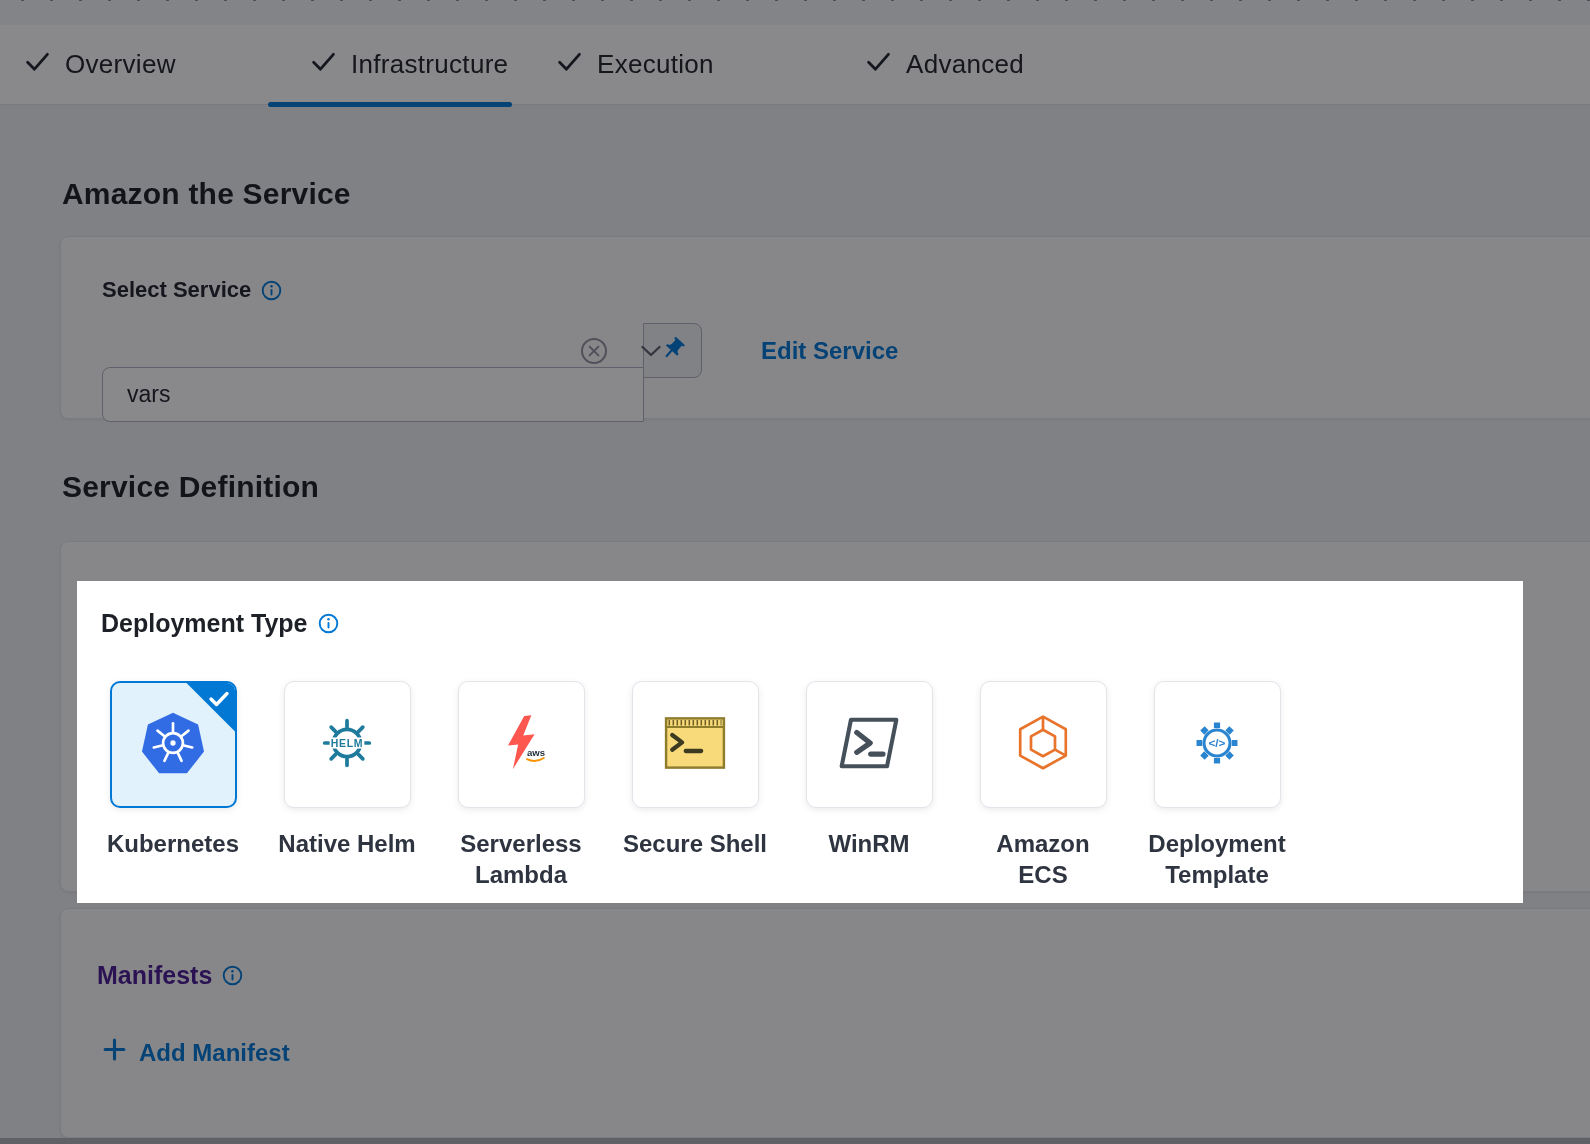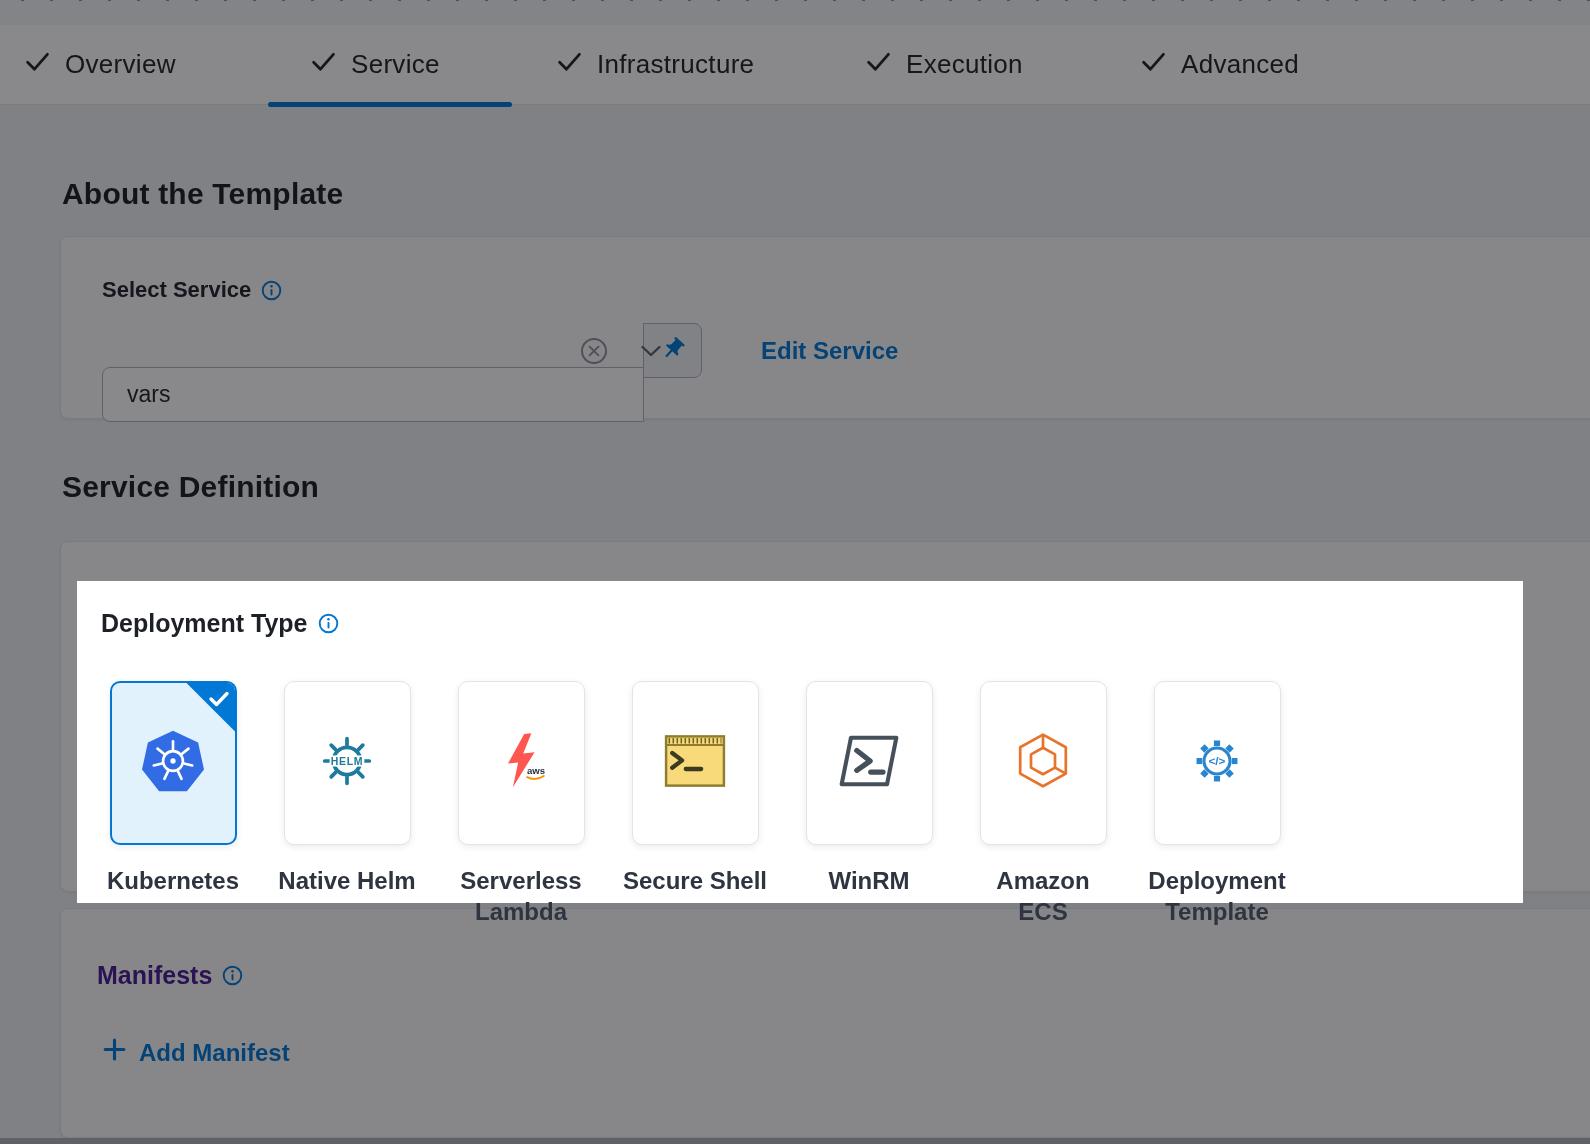--- a/index.html
+++ b/index.html
@@ -108,21 +108,21 @@
     background:#ffffff; z-index:30;margin-top:32px;
   }
   #deployment-type-label {
     position:absolute; left:24px; top:28px;
     display:flex; align-items:center; gap:10px;
     font-size:25px; font-weight:700; color:#1d2026;
   }
   .tiles-row { position:absolute; left:9px; top:100px; display:flex; }
   .deploy-item { width:174px; display:flex; flex-direction:column; align-items:center; }
   .tile {
-    position:relative; width:127px; height:164px;
+    position:relative; width:127px; height:127px;
     background:#ffffff; border:1px solid #e2e4ea; border-radius:10px;
     box-shadow:0 2px 6px rgba(50,55,70,.10);
     display:flex; align-items:center; justify-content:center;
     cursor:pointer; overflow:hidden;
   }
   .tile.selected { background:#e2f2fd; border:2px solid #0278d5; }
   .ribbon {
     position:absolute; top:-1px; right:-1px; width:50px; height:50px;
     background:#0278d5; clip-path:polygon(0 0,100% 0,100% 100%);
     border-top-right-radius:8px;
@@ -143,44 +143,38 @@
   <div class="tab">
     <span class="check"><svg width="27" height="27" viewBox="0 0 24 24">
           <path d="M3.2 12.6 L9.3 18.8 L20.8 5.6" stroke="#212530" stroke-width="2.5" fill="none" stroke-linecap="round" stroke-linejoin="round"></path>
         </svg></span>
     <span>Overview</span>
   </div>
   <div class="tab">
     <span class="check"><svg width="27" height="27" viewBox="0 0 24 24">
           <path d="M3.2 12.6 L9.3 18.8 L20.8 5.6" stroke="#212530" stroke-width="2.5" fill="none" stroke-linecap="round" stroke-linejoin="round"></path>
         </svg></span>
-    <span>Service</span>
+    <span>Infrastructure</span>
   </div>
   <div class="tab">
     <span class="check"><svg width="27" height="27" viewBox="0 0 24 24">
           <path d="M3.2 12.6 L9.3 18.8 L20.8 5.6" stroke="#212530" stroke-width="2.5" fill="none" stroke-linecap="round" stroke-linejoin="round"></path>
         </svg></span>
-    <span>Infrastructure</span>
+    <span>Execution</span>
   </div>
   <div class="tab">
     <span class="check"><svg width="27" height="27" viewBox="0 0 24 24">
           <path d="M3.2 12.6 L9.3 18.8 L20.8 5.6" stroke="#212530" stroke-width="2.5" fill="none" stroke-linecap="round" stroke-linejoin="round"></path>
         </svg></span>
-    <span>Execution</span>
-  </div>
-  <div class="tab">
-    <span class="check"><svg width="27" height="27" viewBox="0 0 24 24">
-          <path d="M3.2 12.6 L9.3 18.8 L20.8 5.6" stroke="#212530" stroke-width="2.5" fill="none" stroke-linecap="round" stroke-linejoin="round"></path>
-        </svg></span>
     <span>Advanced</span>
   </div>
   <div class="tab-underline"></div>
 </nav>
 
-<h2 class="section-heading" id="about-heading">About the Template</h2>
+<h2 class="section-heading" id="about-heading">Amazon the Service</h2>
 
 <section class="card" id="card-about">
   <div class="field-label" id="select-service-label">
     <span>Select Service</span>
     <span class="info-icon">
         <svg width="21" height="21" viewBox="0 0 22 22">
           <circle cx="11" cy="11" r="9.2" stroke="#0278d5" stroke-width="2" fill="none"></circle>
           <circle cx="11" cy="6.6" r="1.3" fill="#0278d5"></circle>
           <rect x="10" y="9.3" width="2" height="7" rx="1" fill="#0278d5"></rect>
         </svg>

